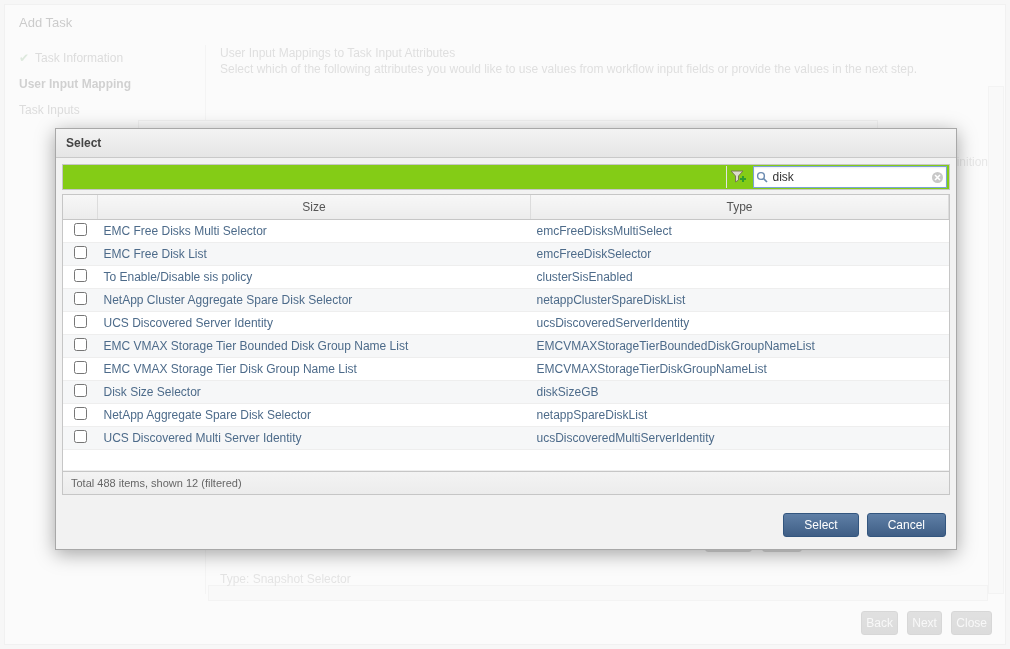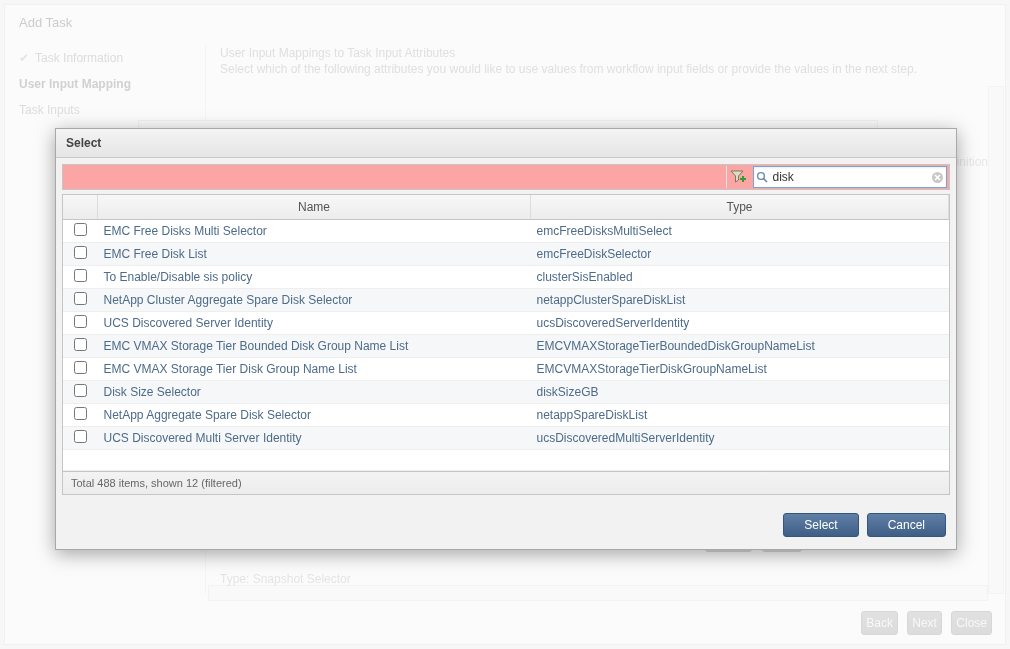--- a/index.html
+++ b/index.html
@@ -22,21 +22,21 @@
 .bg-footer{position:absolute;right:18px;bottom:14px}
 .bg-footer .bg-btn{margin-left:6px}
 .bg-scroll{position:absolute;right:6px;top:86px;width:14px;height:506px;background:#ededed;border:1px solid #dcdcdc}
 .bg-scroll-h{position:absolute;left:208px;bottom:48px;right:22px;height:14px;background:#ededed;border:1px solid #dcdcdc}
 .bg-right-text{position:absolute;right:22px;top:155px;color:#b8b8b8}
 
 
 .dialog{position:absolute;left:55px;top:128px;width:900px;background:#f2f2f2;border:1px solid #a8a8a8;box-shadow:0 4px 18px rgba(0,0,0,.35);z-index:10}
 .dlg-title{background:linear-gradient(#f3f3f3,#e5e5e5);padding:7px 10px;font-weight:bold;color:#444;border-bottom:1px solid #c9c9c9;font-size:12px}
 .dlg-body{padding:0}
-.filter-row{display:flex;align-items:center;border:1px solid #c6c6c6;margin:6px 6px 4px 6px;background:#fca5a5;height:24px}
+.filter-row{display:flex;align-items:center;border:1px solid #c6c6c6;margin:6px 6px 4px 6px;background:#84cc16;height:24px}
 .filter-spacer{flex:1}
 .icon-btn{width:22px;height:22px;display:flex;align-items:center;justify-content:center;border-left:1px solid #e3e3e3;cursor:pointer}
 .search-wrap{display:flex;align-items:center;border:1px solid #7aa3d6;background:#fff;height:20px;margin:1px 2px 1px 4px;width:192px;box-shadow:inset 0 1px 2px rgba(0,0,0,.08)}
 .search-wrap .mag{width:18px;display:flex;align-items:center;justify-content:center}
 .search-wrap input{border:none;outline:none;flex:1;font-size:12px;padding:0 2px;color:#333}
 .search-wrap .clear{width:18px;display:flex;align-items:center;justify-content:center;cursor:pointer}
 
 
 .tbl-wrap{border:1px solid #c6c6c6;margin:0 6px;background:#fff}
 .tbl{width:100%;border-collapse:collapse;table-layout:fixed}
@@ -114,21 +114,21 @@
             </svg>
         </span>
       </div>
     </div>
 
     <div class="tbl-wrap">
       <table class="tbl">
         <thead>
           <tr>
             <th></th>
-            <th class="name">Name</th>
+            <th class="name">Size</th>
             <th>Type</th>
           </tr>
         </thead>
         <tbody id="rows">
             <tr>
               <td class="chk"><input type="checkbox" style=""></td>
               <td>EMC Free Disks Multi Selector</td>
               <td>emcFreeDisksMultiSelect</td>
             </tr>
             <tr>

